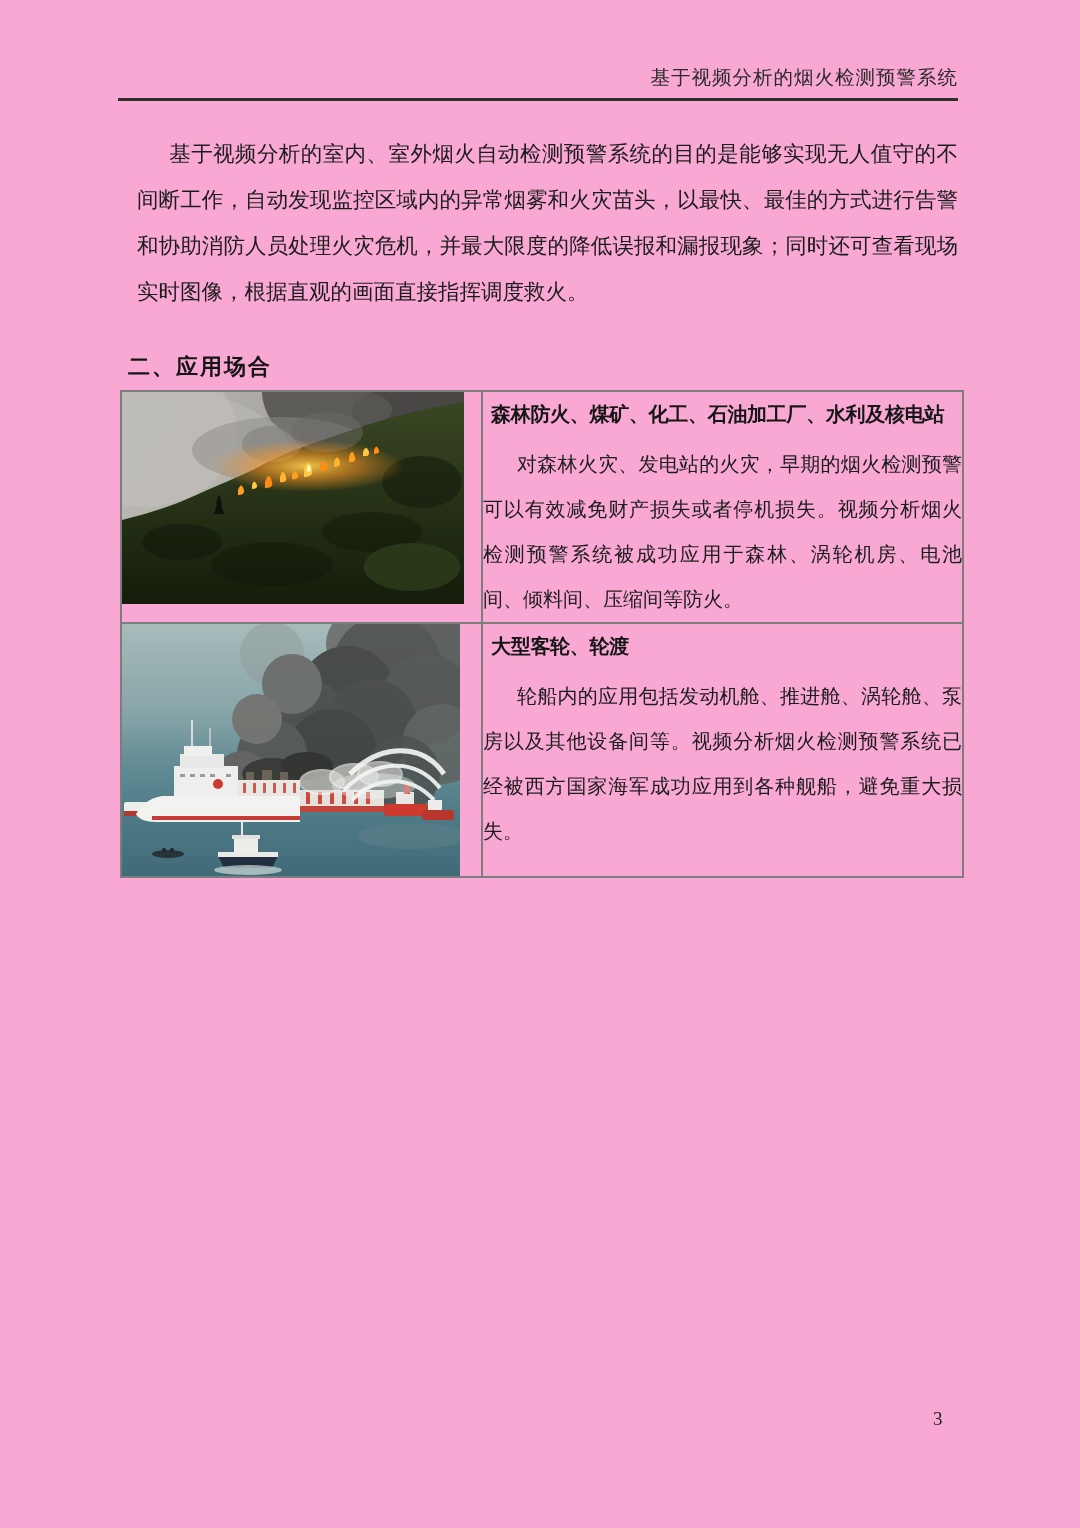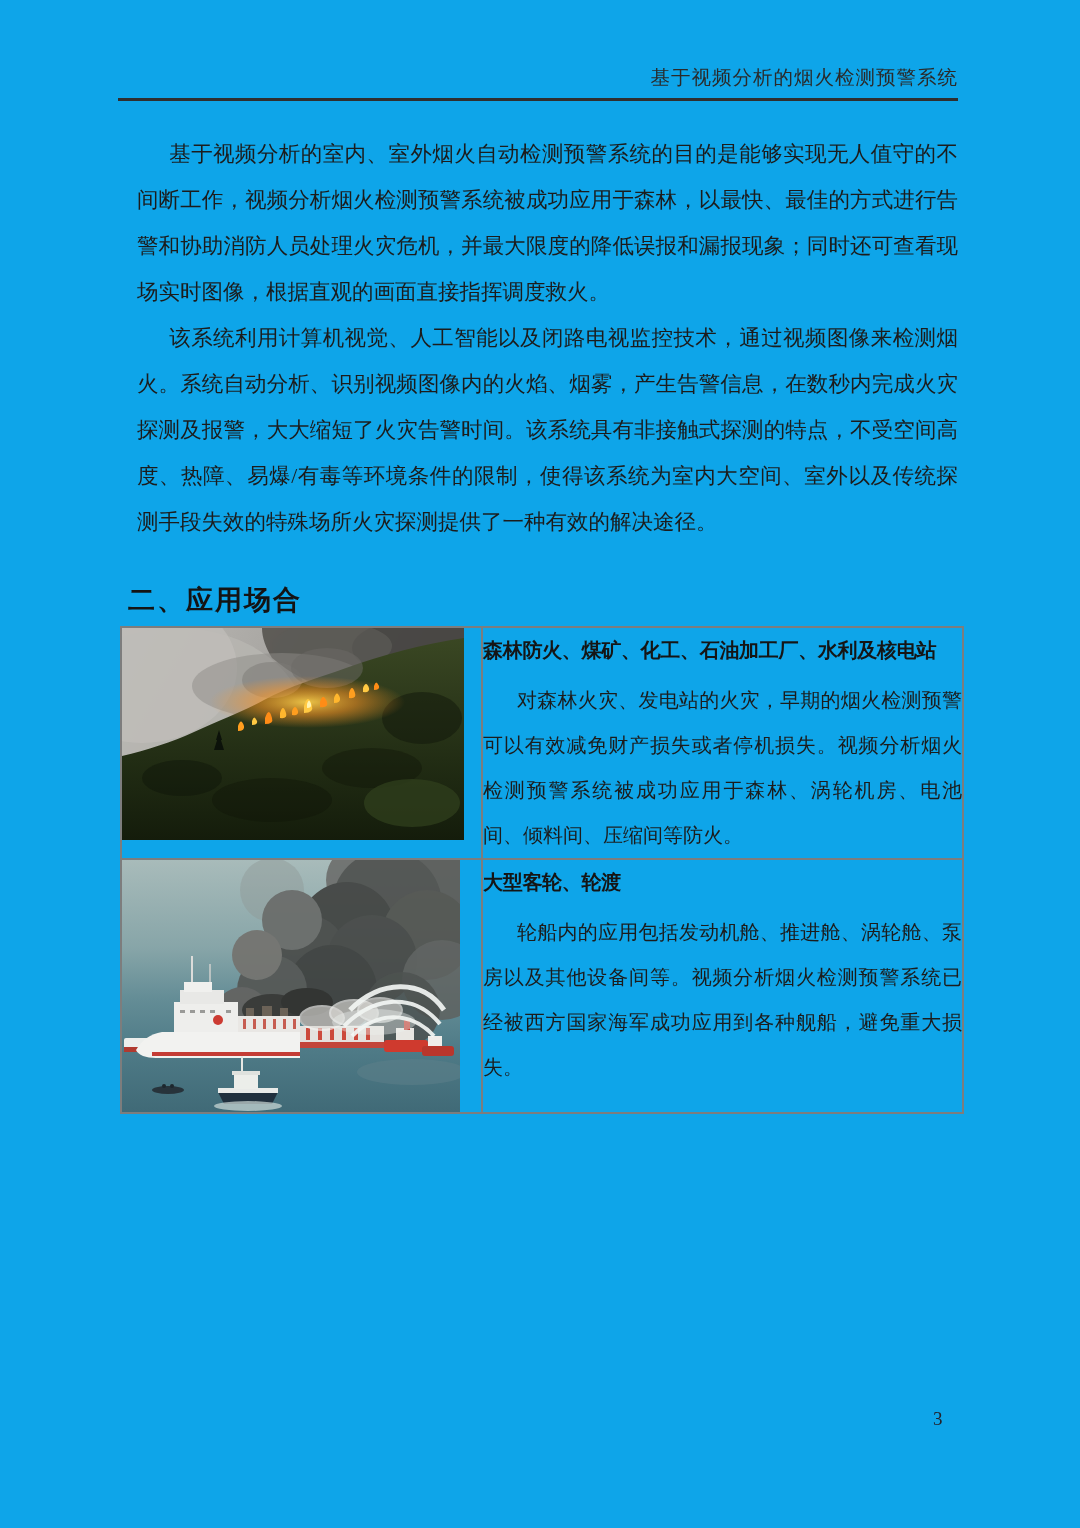--- a/index.html
+++ b/index.html
@@ -1,19 +1,19 @@
 <!DOCTYPE html>
 <html><head>
 <meta charset="utf-8">
 <style>
   html,body{margin:0;padding:0;background:#ffffff;}
   .page{
     position:relative;
     width:1080px;height:1528px;
-    background:#0ea5e9;
+    background:#f9a8d4;
     overflow:hidden;
     font-family:"Liberation Serif","DejaVu Serif",serif;
     color:#1c1c1c;
     box-sizing:border-box;
   }
   .content{padding:64px 122px 0 118px;}
 
   .doc-header{
     text-align:right;
     font-size:19.5px;
@@ -28,21 +28,21 @@
     font-family:"Liberation Sans","DejaVu Sans",sans-serif;
     font-weight:bold;
     font-size:27px;
     letter-spacing:2px;
     color:#141414;
   }
   .h2{
     margin:37px 0 0 10px;
     font-family:"Liberation Sans","DejaVu Sans",sans-serif;
     font-weight:bold;
-    font-size:27px;
+    font-size:22px;
     letter-spacing:2px;
     color:#141414;
   }
 
   .para{
     margin:0 0 0 19px;
     font-size:21.5px;
     line-height:46px;
     text-align:justify;
     text-indent:1.5em;
@@ -65,20 +65,21 @@
   td.img-cell{width:359px;padding:6px 8px;}
   td.txt-cell{width:479px;padding:4px 10px 8px 13px;}
   .cell-title{
     font-family:"Liberation Sans","DejaVu Sans",sans-serif;
     font-weight:bold;
     font-size:20px;
     line-height:44px;
     letter-spacing:-0.3px;
     white-space:nowrap;
     color:#151515;
+    padding-left:8px;
   }
   .cell-body{
     margin-top:6px;
     font-size:20px;
     line-height:45px;
     text-align:justify;
     text-indent:1.7em;
     color:#1c1c1c;
   }
   .photo{display:block;}
@@ -94,22 +95,21 @@
 <body>
 
 <div class="page">
   <div class="content">
 
     <div class="doc-header">
       <span>基于视频分析的烟火检测预警系统</span>
     </div>
 
 
-    <p class="para first">基于视频分析的室内、室外烟火自动检测预警系统的目的是能够实现无人值守的不间断工作，视频分析烟火检测预警系统被成功应用于森林，以最快、最佳的方式进行告警和协助消防人员处理火灾危机，并最大限度的降低误报和漏报现象；同时还可查看现场实时图像，根据直观的画面直接指挥调度救火。</p>
-    <p class="para">该系统利用计算机视觉、人工智能以及闭路电视监控技术，通过视频图像来检测烟火。系统自动分析、识别视频图像内的火焰、烟雾，产生告警信息，在数秒内完成火灾探测及报警，大大缩短了火灾告警时间。该系统具有非接触式探测的特点，不受空间高度、热障、易爆/有毒等环境条件的限制，使得该系统为室内大空间、室外以及传统探测手段失效的特殊场所火灾探测提供了一种有效的解决途径。</p>
+    <p class="para first">基于视频分析的室内、室外烟火自动检测预警系统的目的是能够实现无人值守的不间断工作，自动发现监控区域内的异常烟雾和火灾苗头，以最快、最佳的方式进行告警和协助消防人员处理火灾危机，并最大限度的降低误报和漏报现象；同时还可查看现场实时图像，根据直观的画面直接指挥调度救火。</p>
 
     <div class="h2">二、应用场合</div>
 
 
     <table class="apps">
       <tbody>
           <tr>
         <td class="img-cell">
 
           <svg class="photo" width="342" height="212" viewBox="0 0 342 212">

